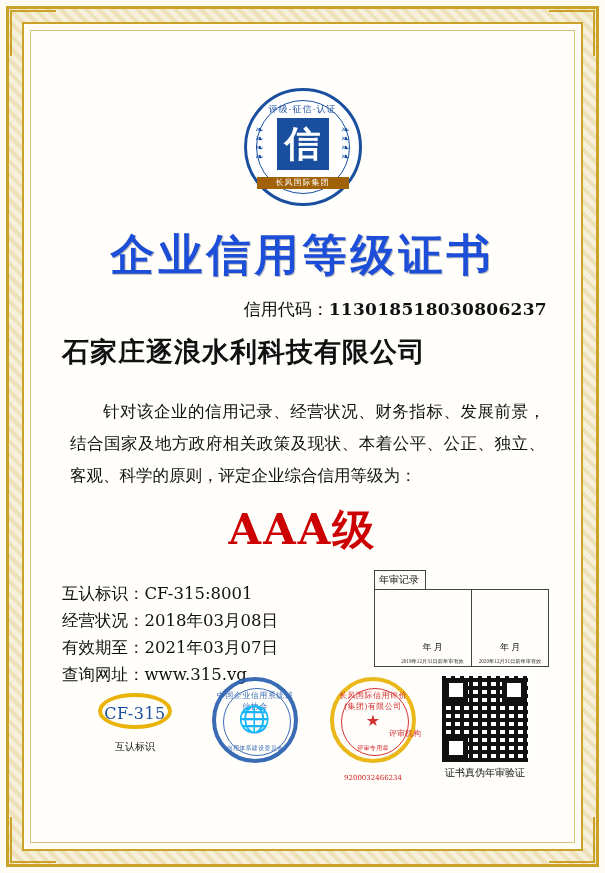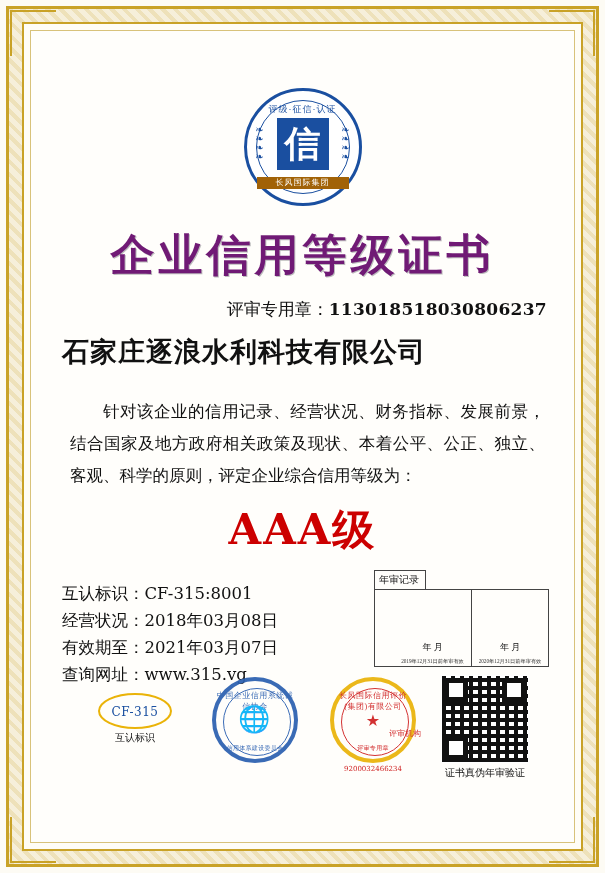--- a/index.html
+++ b/index.html
@@ -144,21 +144,21 @@
   
   .title {
     position: absolute;
     top: 192px;
     left: 0;
     width: 100%;
     text-align: center;
     font-size: 44px;
     letter-spacing: 4px;
     font-weight: bold;
-    color: #701a75;
+    color: #1d4ed8;
     font-family: "DejaVu Serif", serif;
     text-shadow: 1px 1px 0 #bdbdbd;
   }
 
   .credit-code {
     position: absolute;
     top: 264px;
     left: 0;
     width: 100%;
     text-align: right;
@@ -273,35 +273,35 @@
     right: 18px;
     height: 120px;
   }
   .seal {
     position: absolute;
     text-align: center;
   }
   .seal-caption {
     font-size: 10px;
     color: #111;
-    margin-top: 2px;
+    margin-top: 11px;
     font-family: "DejaVu Serif", serif;
   }
 
   .seal-cf {
     left: 46px;
     top: 30px;
   }
   .ellipse-seal {
     width: 74px;
     height: 36px;
-    border: 2px solid #eab308;
+    border: 4px solid #eab308;
     border-radius: 50%;
     color: #1a4fa0;
-    font-size: 12px;
+    font-size: 16px;
     line-height: 34px;
     letter-spacing: 0.5px;
     font-family: "DejaVu Serif", serif;
     box-sizing: border-box;
   }
 
   .seal-round {
     width: 86px;
     height: 86px;
     border-radius: 50%;
@@ -433,21 +433,21 @@
         <div class="laurel r">❧<br>❧<br>❧<br>❧</div>
         <div class="emblem-arc-top">评级·征信·认证</div>
         <div class="emblem-center">信</div>
         <div class="emblem-ribbon">长风国际集团</div>
       </div>
     </div>
 
     <div class="title">企业信用等级证书</div>
 
     <div class="credit-code">
-      <span>评审专用章：</span><span class="val">113018518030806237</span>
+      <span>信用代码：</span><span class="val">113018518030806237</span>
     </div>
 
     <div class="company">石家庄逐浪水利科技有限公司</div>
 
     <div class="body-text">
       <p>针对该企业的信用记录、经营状况、财务指标、发展前景，结合国家及地方政府相关政策及现状、本着公平、公正、独立、客观、科学的原则，评定企业综合信用等级为：</p>
     </div>
 
     <div class="grade">AAA级</div>
 

